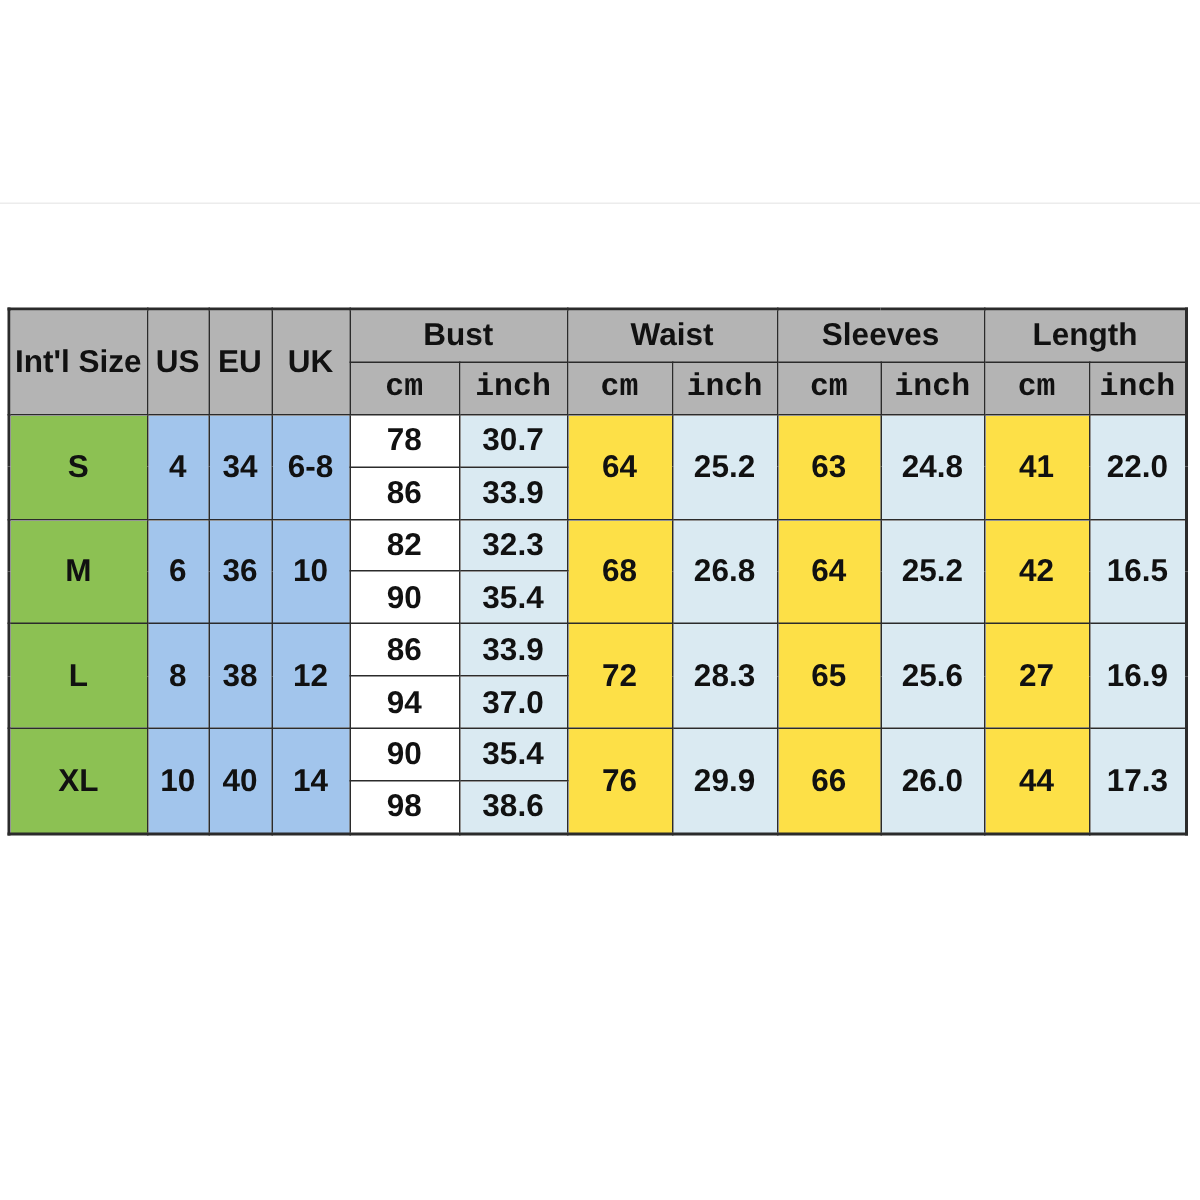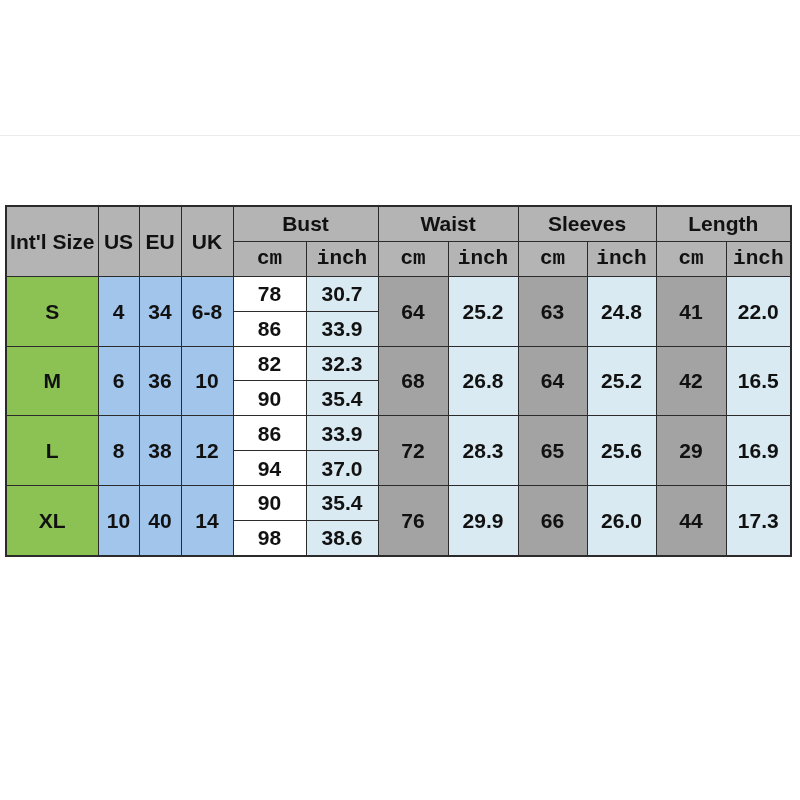--- a/index.html
+++ b/index.html
@@ -79,21 +79,21 @@
   
   td.size-cell {
     background: #8cc153;
     font-size: 22px;
   }
   td.region-cell {
     background: #a2c5ec;
     font-size: 21px;
   }
   td.cm-cell {
-    background: #a3a3a3;
+    background: #fde047;
     font-size: 21px;
   }
   td.inch-cell {
     background: #daeaf2;
     font-size: 21px;
   }
   td.cm-sub {
     background: #ffffff;
     font-size: 21px;
   }
@@ -193,21 +193,21 @@
         <td class="size-cell" rowspan="2">L</td>
         <td class="region-cell" rowspan="2">8</td>
         <td class="region-cell" rowspan="2">38</td>
         <td class="region-cell" rowspan="2">12</td>
         <td class="cm-sub">86</td>
         <td class="inch-sub">33.9</td>
         <td class="cm-cell" rowspan="2">72</td>
         <td class="inch-cell" rowspan="2">28.3</td>
         <td class="cm-cell" rowspan="2">65</td>
         <td class="inch-cell" rowspan="2">25.6</td>
-        <td class="cm-cell" rowspan="2">29</td>
+        <td class="cm-cell" rowspan="2">27</td>
         <td class="inch-cell" rowspan="2">16.9</td>
       </tr>
       <tr>
         <td class="cm-sub">94</td>
         <td class="inch-sub">37.0</td>
       </tr>
 
       <tr>
         <td class="size-cell" rowspan="2">XL</td>
         <td class="region-cell" rowspan="2">10</td>

